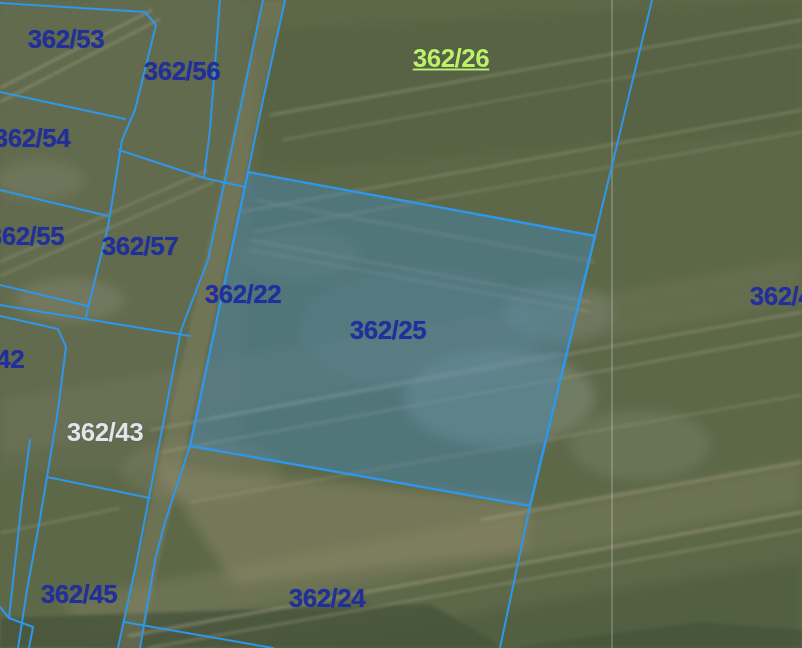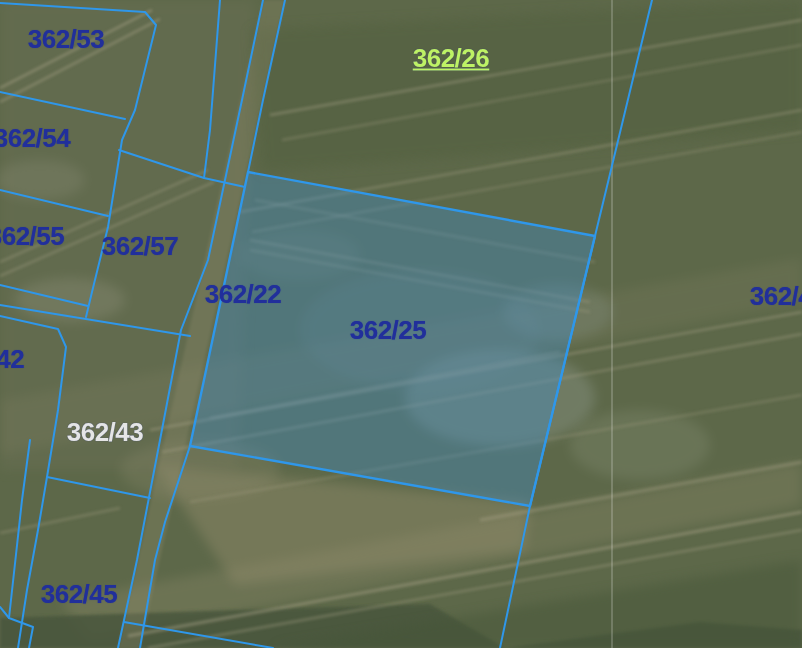--- a/index.html
+++ b/index.html
@@ -97,24 +97,26 @@
         <polyline points="119,150 204,178 245,187" stroke="#2f97ea" stroke-width="2"></polyline>
         <polyline points="652,0 595,236 530,506 500,648" stroke="#2f97ea" stroke-width="2"></polyline>
         <polyline points="124,622 273,648" stroke="#2f97ea" stroke-width="2"></polyline>
       </g>
 
     <polygon id="selected-parcel" stroke-linejoin="round" points="248,172 595,236 530,506 190,446" fill="rgba(62,142,202,0.38)" stroke="#2f97ea" stroke-width="2.4"></polygon>
   </svg>
 
   <div class="labels-layer" id="labels-layer">
       <div class="parcel-label" style="left: 66px; top: 39px; color: rgb(33, 47, 155);">362/53</div>
+      <div class="parcel-label" style="left: 182px; top: 71px; color: rgb(33, 47, 155);">362/56</div>
       <div class="parcel-label" style="left: 451px; top: 58px; color: #bef264; text-decoration: underline;">362/26</div>
       <div class="parcel-label" style="left: 32px; top: 138px; color: rgb(33, 47, 155);">362/54</div>
       <div class="parcel-label" style="left: 26px; top: 236px; color: rgb(33, 47, 155);">362/55</div>
       <div class="parcel-label" style="left: 140px; top: 246px; color: rgb(33, 47, 155);">362/57</div>
       <div class="parcel-label" style="left: 207px; top: 294px; color: rgb(33, 47, 155); margin-left: 36px;">362/22</div>
       <div class="parcel-label" style="left: 388px; top: 330px; color: rgb(33, 47, 155);">362/25</div>
       <div class="parcel-label" style="left: -14px; top: 359px; color: rgb(33, 47, 155);">362/42</div>
       <div class="parcel-label" style="left: 105px; top: 388px; color: #e5e5e5; margin-top: 44px;">362/43</div>
       <div class="parcel-label" style="left: 79px; top: 594px; color: rgb(33, 47, 155);">362/45</div>
+      <div class="parcel-label" style="left: 327px; top: 598px; color: rgb(33, 47, 155);">362/24</div>
       <div class="parcel-label" style="left: 781px; top: 296px; color: rgb(33, 47, 155);">362/4</div>
     </div>
 </div>
 
 </body></html>

